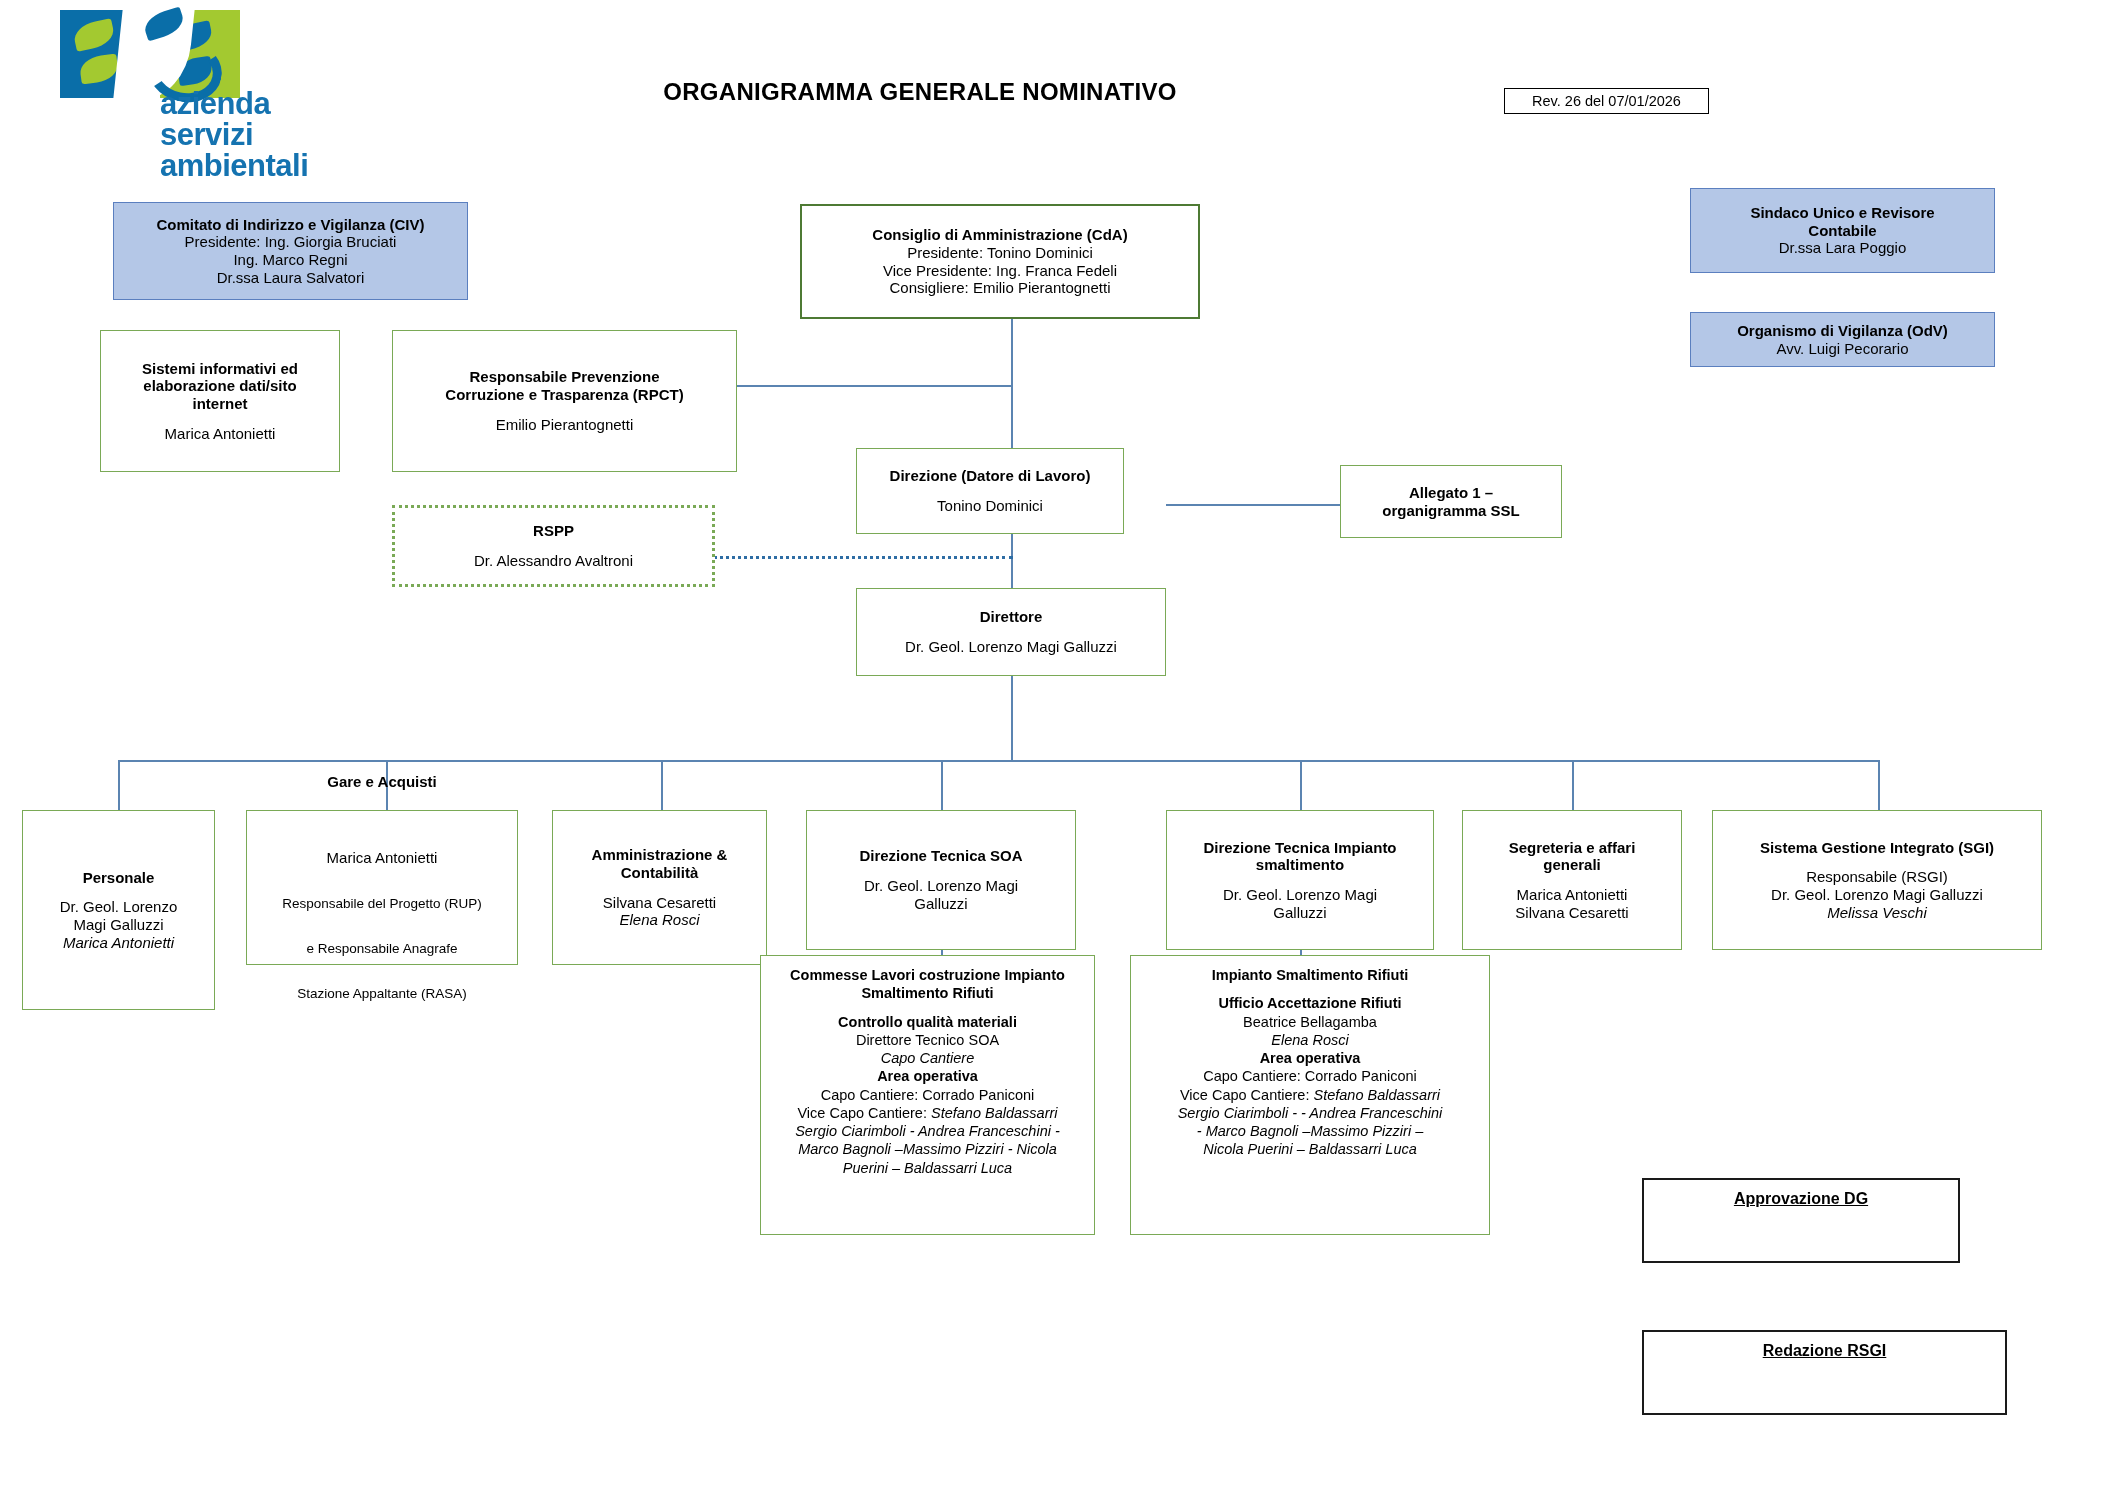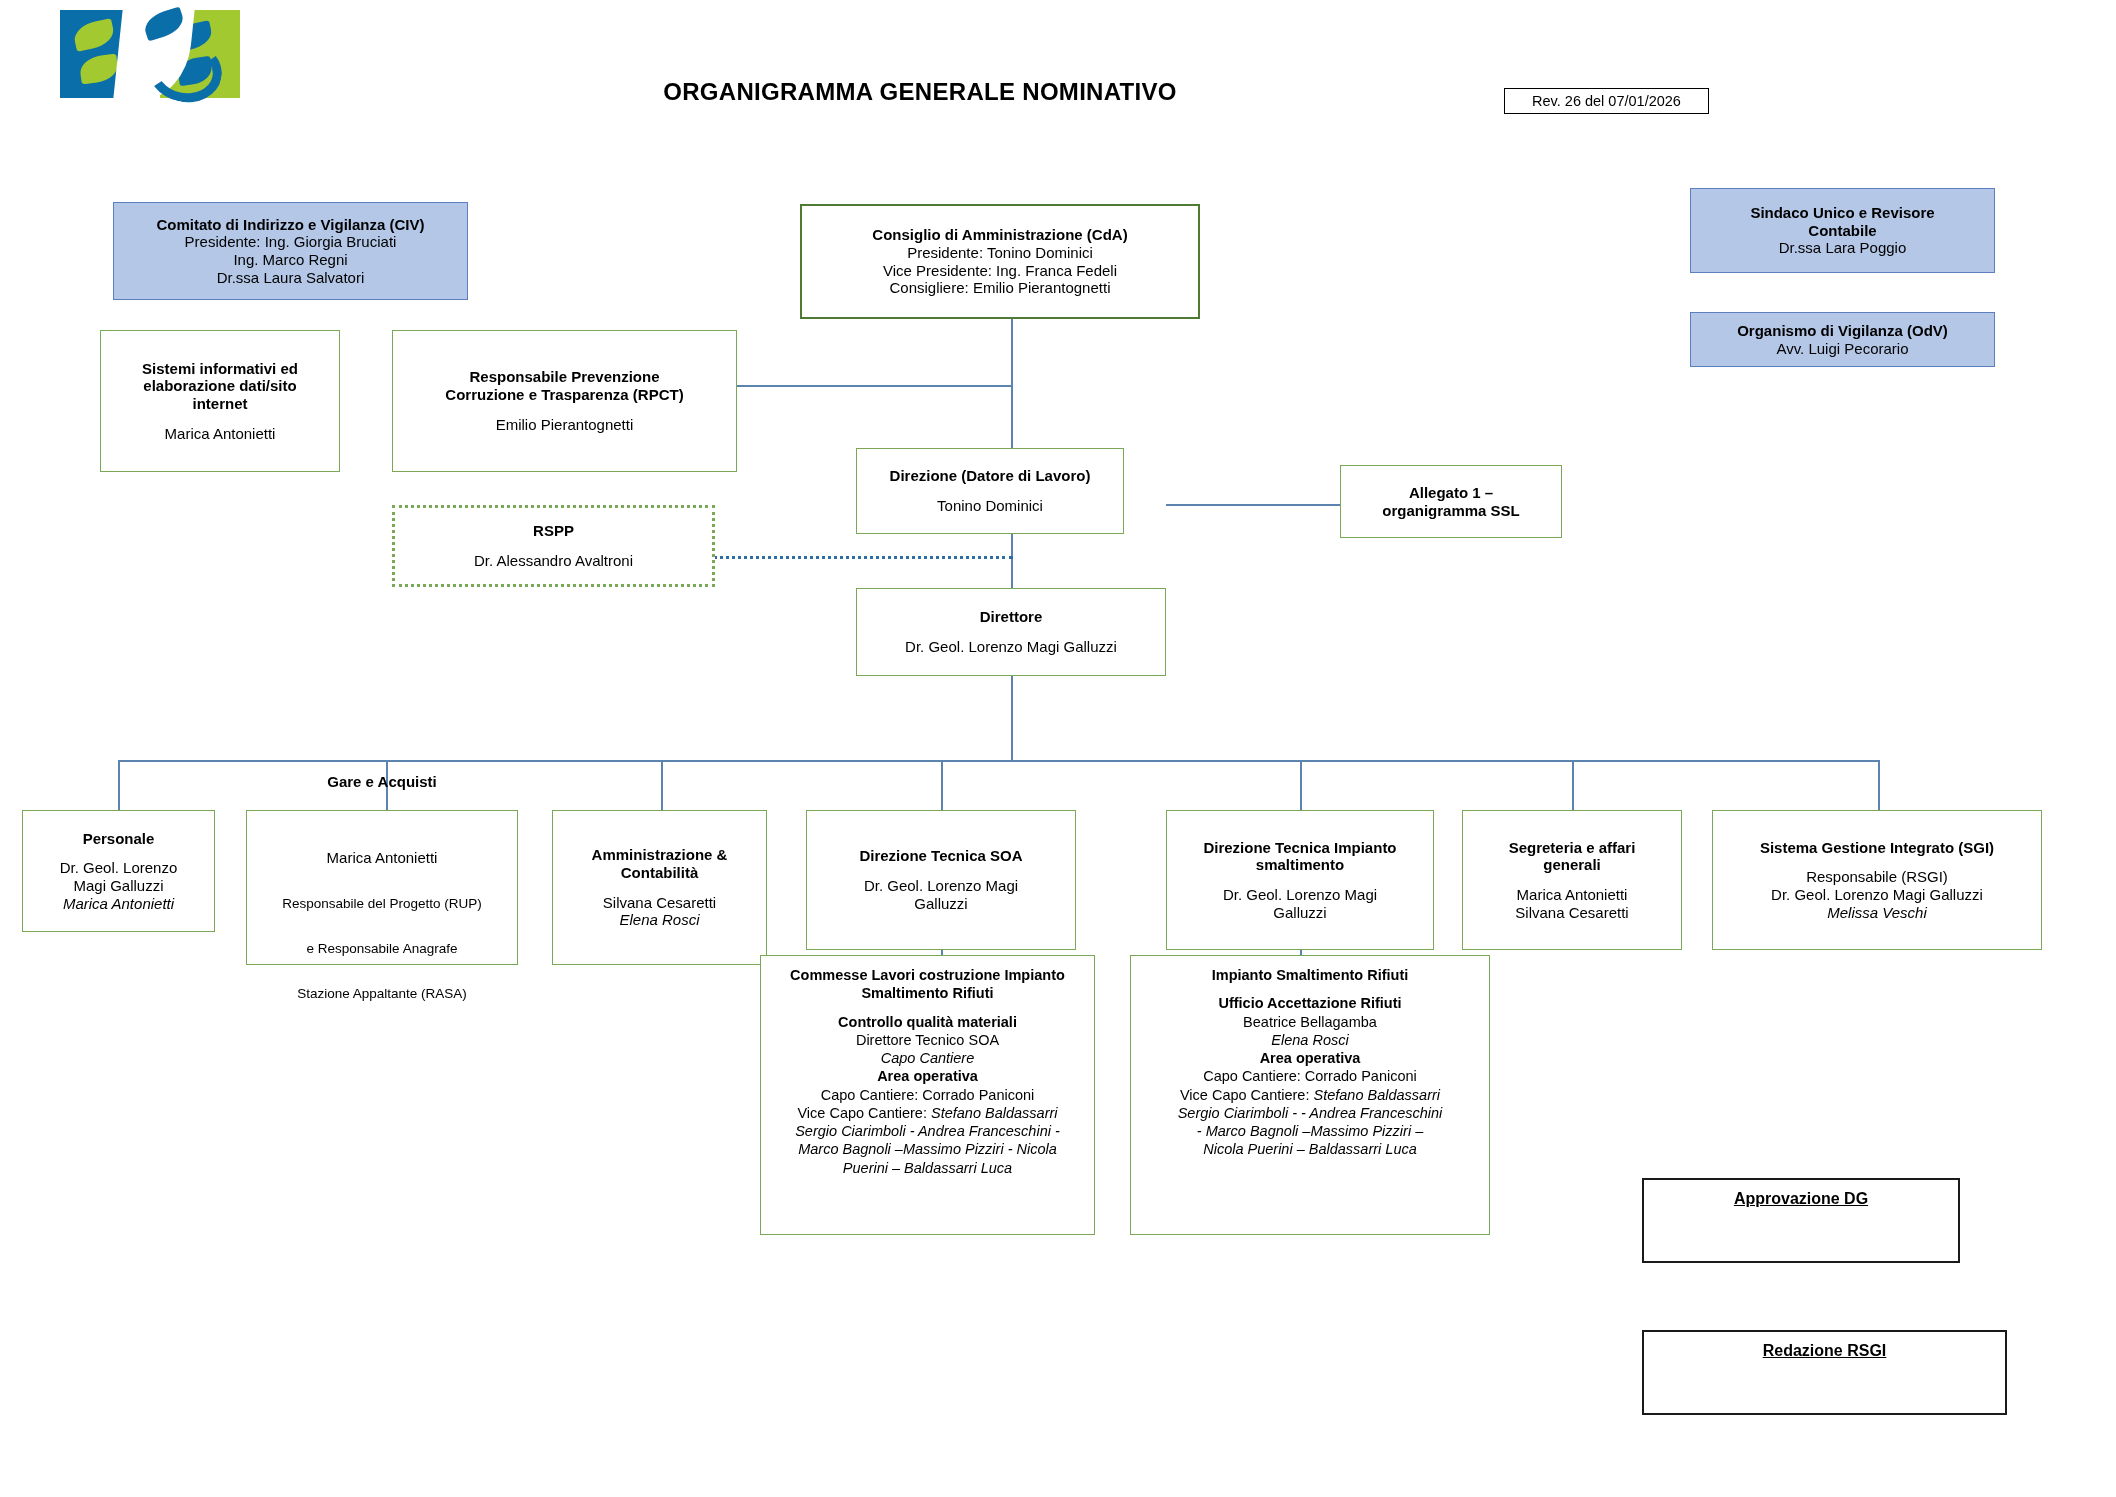--- a/index.html
+++ b/index.html
@@ -68,20 +68,25 @@
     <div class="sq-blue"></div>
     <div class="sq-green"></div>
     <div class="leaf l1"></div>
     <div class="leaf l2"></div>
     <div class="leaf l3"></div>
     <div class="leaf l4"></div>
     <div class="swoosh"></div>
     <div class="arc"></div>
     <div class="dot"></div>
   </div>
+  <div class="words">
+    <div>azienda</div>
+    <div>servizi</div>
+    <div>ambientali</div>
+  </div>
 </div>
 
 <div class="abs" id="title">ORGANIGRAMMA GENERALE NOMINATIVO</div>
 <div class="abs" id="rev">Rev. 26 del 07/01/2026</div>
 
 <div class="abs ln lnh" style="left:455px;top:385px;width:75px;"></div>
 
 <div class="abs ln lnh" style="left:722px;top:385px;width:290px;"></div>
 <div class="abs ln lnv" style="left:1011px;top:385px;height:93px;"></div>
 
@@ -163,21 +168,21 @@
   <div class="t">organigramma SSL</div>
 </div>
 
 <div class="abs node" id="direttore" style="left:856px;top:588px;width:310px;height:88px;">
   <div class="t">Direttore</div>
   <div class="sp"></div>
   <div class="n">Dr. Geol. Lorenzo Magi Galluzzi</div>
 </div>
 
 <div id="dept-layer">
-    <div class="abs node" style="left: 22px; top: 810px; width: 193px; height: 122px;">
+    <div class="abs node" style="left: 22px; top: 810px; width: 193px; height: 200px;">
       <div class="t">Personale</div>
       <div class="sp"></div>
       <div class="n">Dr. Geol. Lorenzo</div>
       <div class="n">Magi Galluzzi</div>
       <div class="n i">Marica Antonietti</div>
     </div>
     <div class="abs node" style="left: 246px; top: 810px; width: 272px; height: 155px; gap: 29px;">
       <div class="t">Gare e Acquisti</div>
       <div class="sp"></div>
       <div class="n">Marica Antonietti</div>

